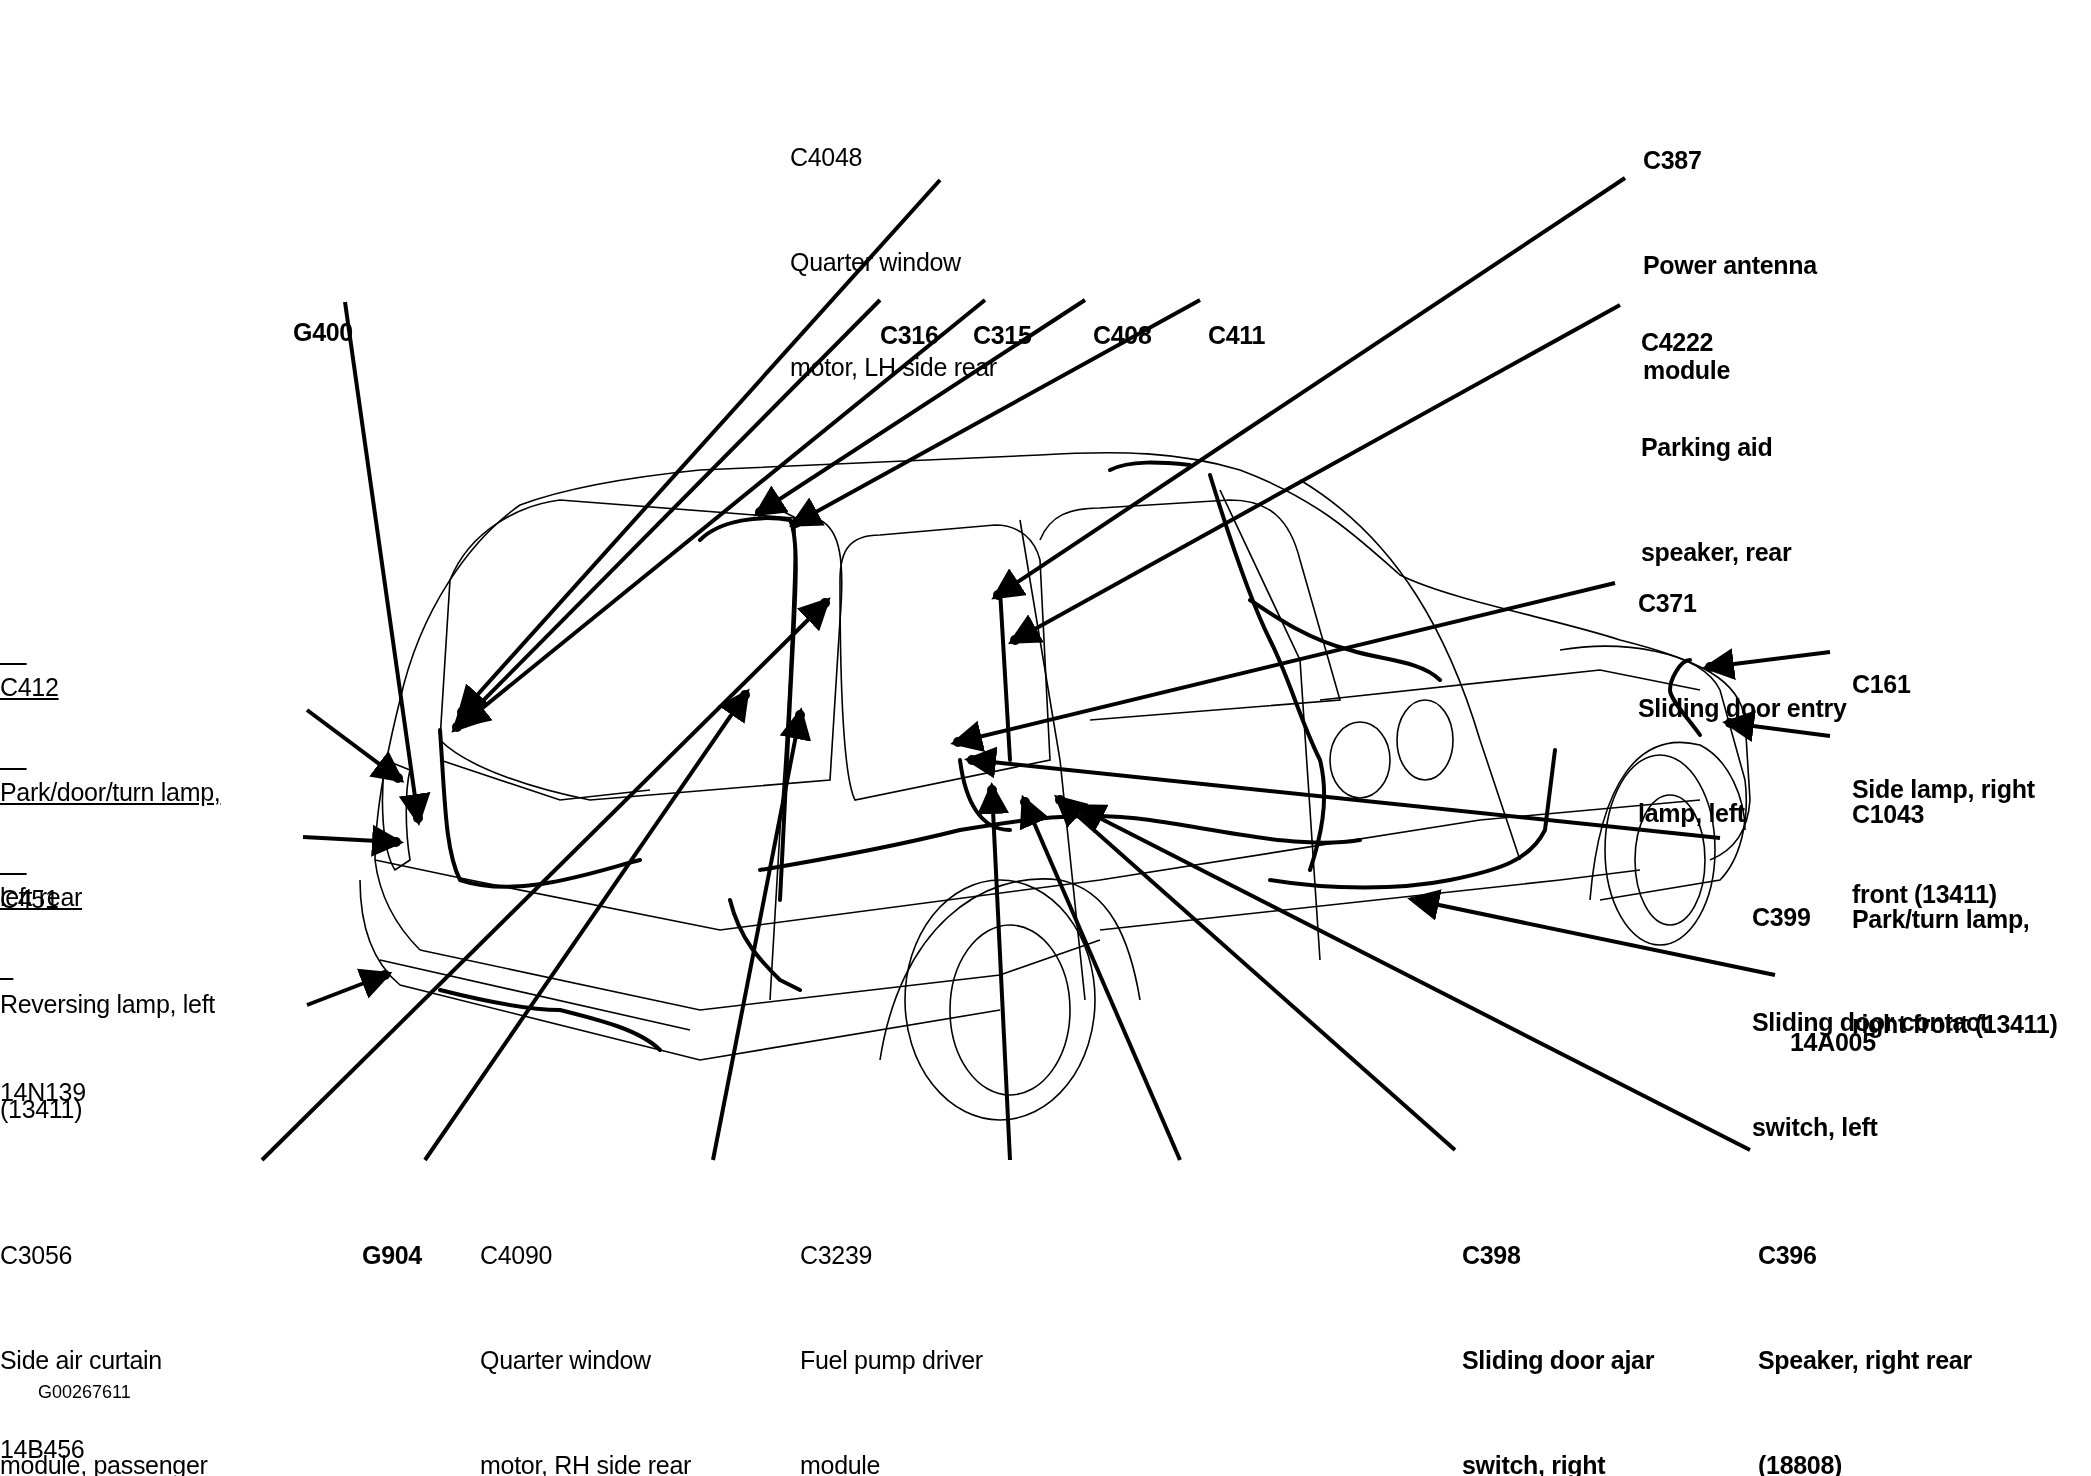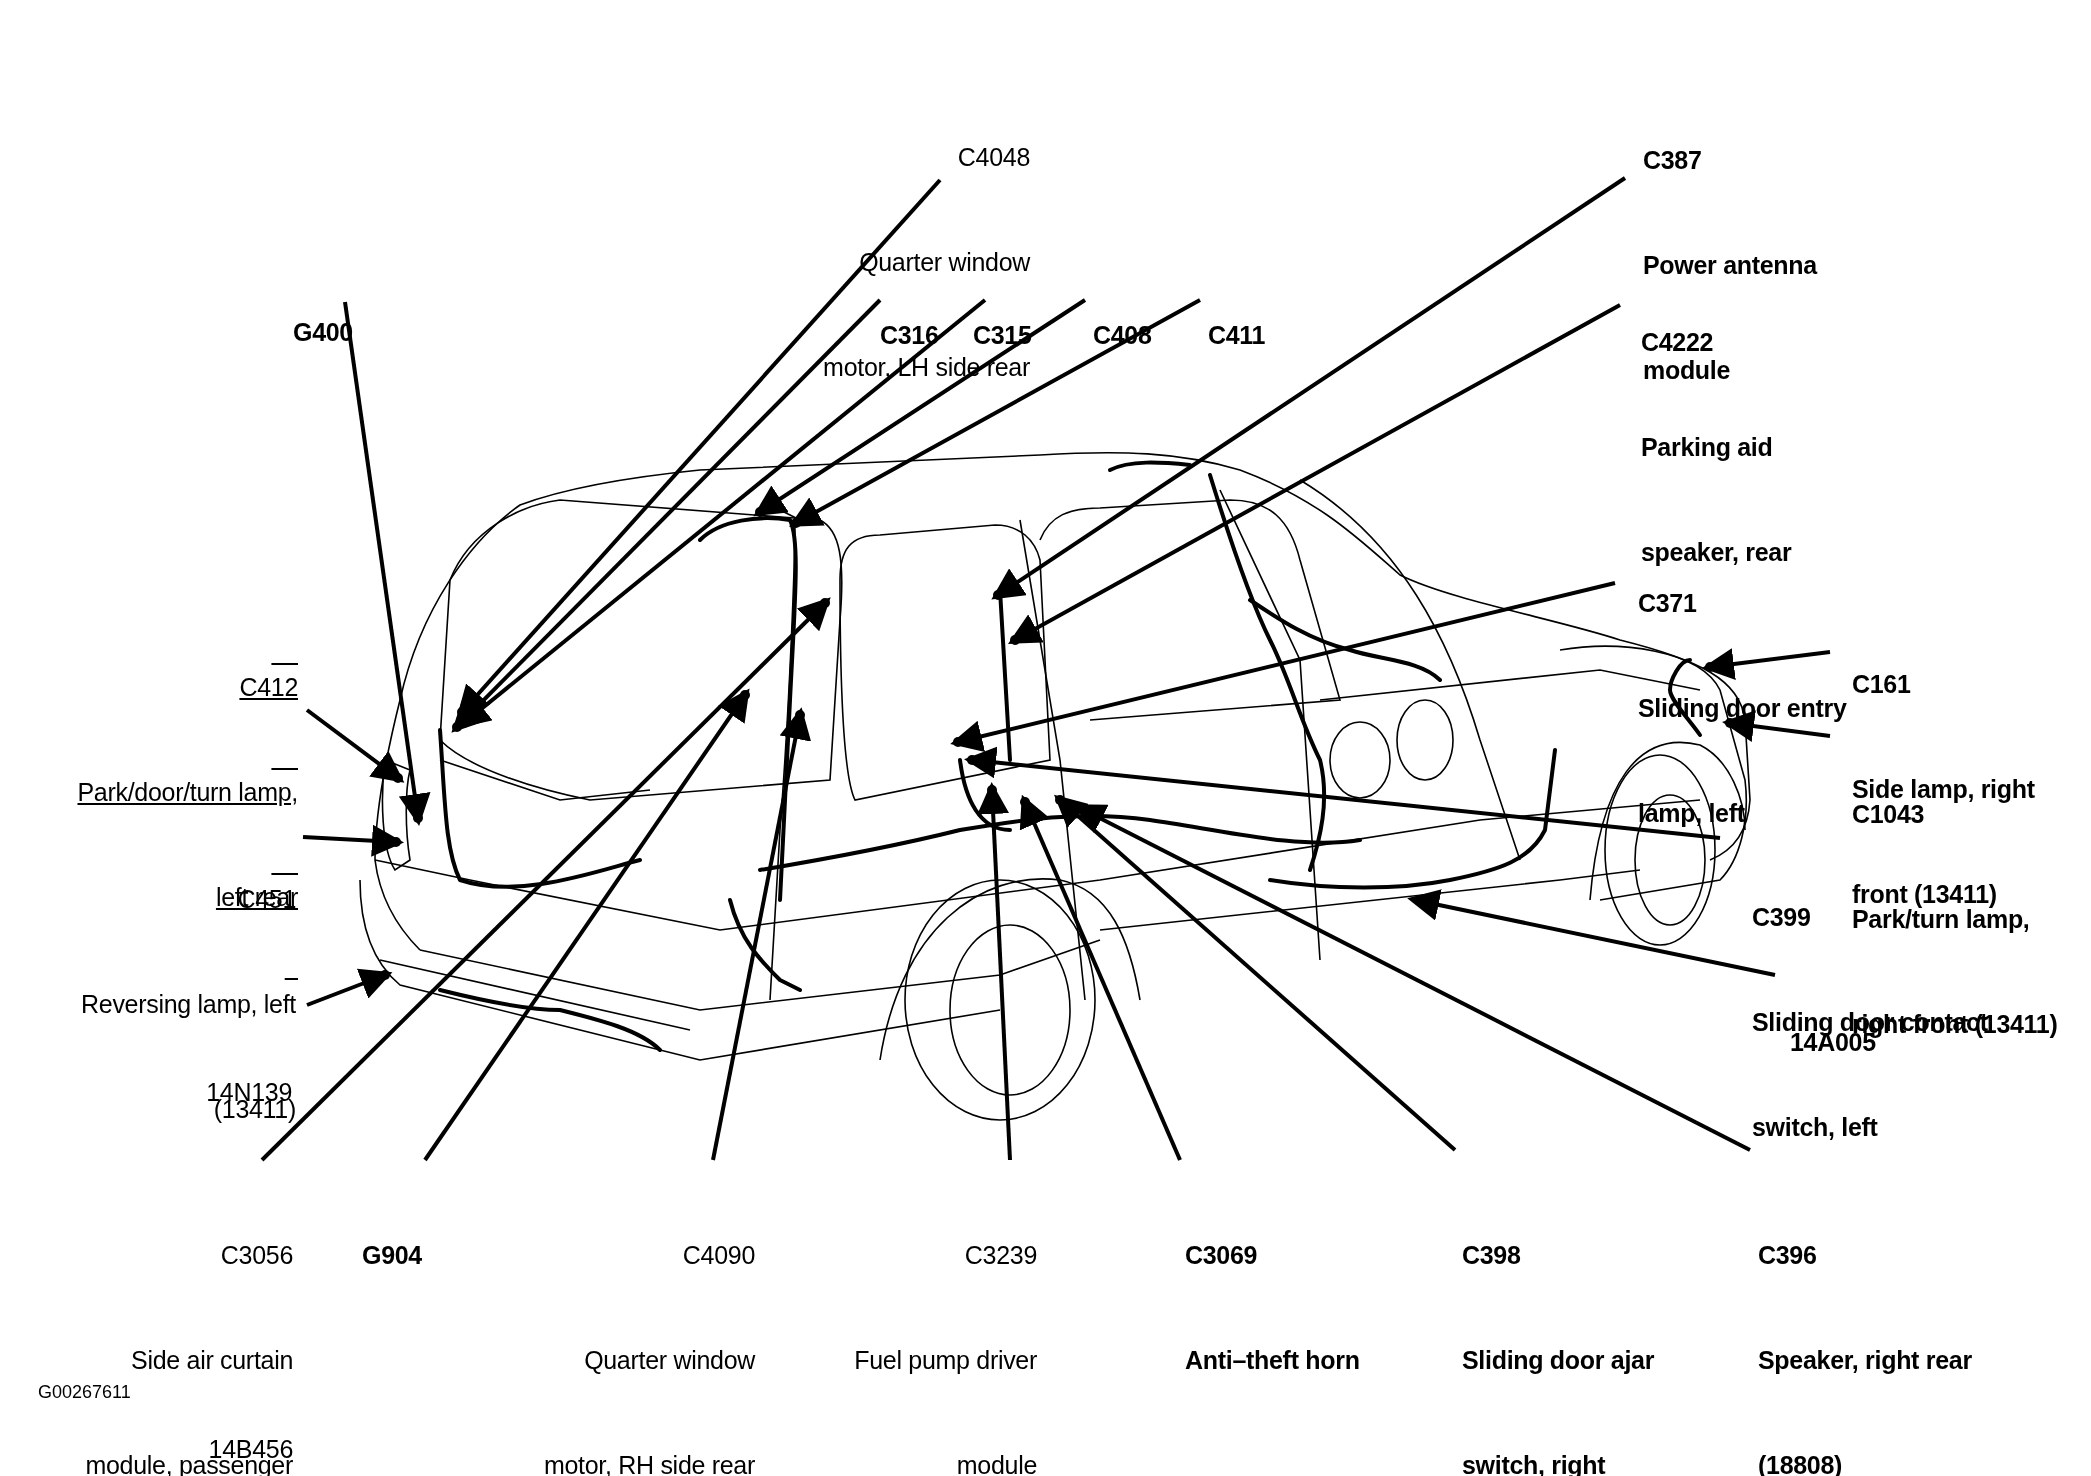--- a/index.html
+++ b/index.html
@@ -1,20 +1,20 @@
 <!DOCTYPE html>
 <html><head>
 <meta charset="utf-8">
 <style>
   html, body { margin: 0; padding: 0; background: #ffffff; }
   body { width: 2091px; height: 1476px; position: relative; overflow: hidden;
          font-family: "Liberation Sans", sans-serif; color: #000; }
   #diagram { position: absolute; left: 0; top: 0; width: 2091px; height: 1476px; }
   .lbl { position: absolute; font-size: 25px; line-height: 35px; white-space: pre; letter-spacing: -0.3px; }
-  .lbl.r { text-align: right; }
+  .lbl.r { text-align: left; }
   .lbl.l { text-align: left; font-weight: bold; }
   .lbl .line { display: block; }
   .fig-id { position: absolute; font-size: 18px; left: 38px; top: 1382px; }
   svg .car { fill: none; stroke: #000; stroke-width: 1.6; }
   svg .harness { fill: none; stroke: #000; stroke-width: 4; stroke-linecap: round; stroke-linejoin: round; }
   svg .leader { stroke: #000; stroke-width: 4; fill: none; }
   svg .conn { fill: #000; }
 </style>
 </head>
 <body>
@@ -211,24 +211,20 @@
   <div class="lbl r" style="left:480px; top:1168px; width:275px;">
     <span class="line">C4090</span>
     <span class="line">Quarter window</span>
     <span class="line">motor, RH side rear</span>
   </div>
   <div class="lbl r" style="left:800px; top:1168px; width:237px;">
     <span class="line">C3239</span>
     <span class="line">Fuel pump driver</span>
     <span class="line">module</span>
   </div>
-  <div class="lbl l" style="left:1185px; top:1168px;">
-    <span class="line">C3069</span>
-    <span class="line">Anti–theft horn</span>
-  </div>
   <div class="lbl l" style="left:1462px; top:1168px;">
     <span class="line">C398</span>
     <span class="line">Sliding door ajar</span>
     <span class="line">switch, right</span>
   </div>
   <div class="lbl l" style="left:1758px; top:1168px;">
     <span class="line">C396</span>
     <span class="line">Speaker, right rear</span>
     <span class="line">(18808)</span>
   </div>

